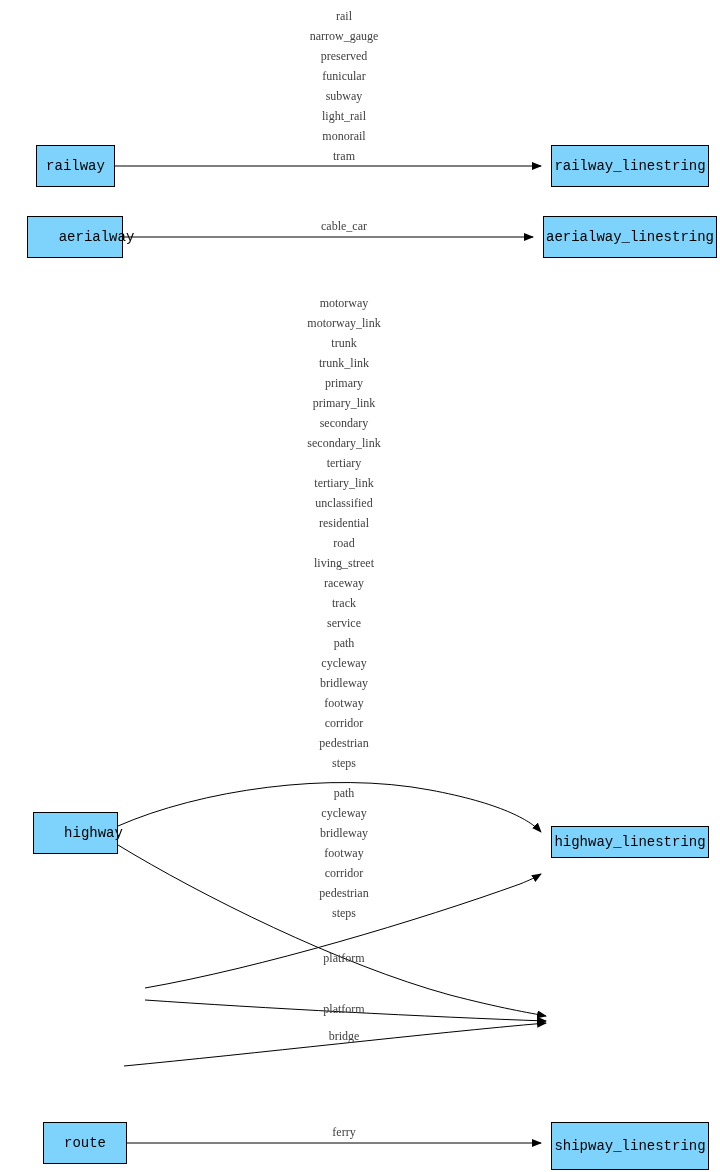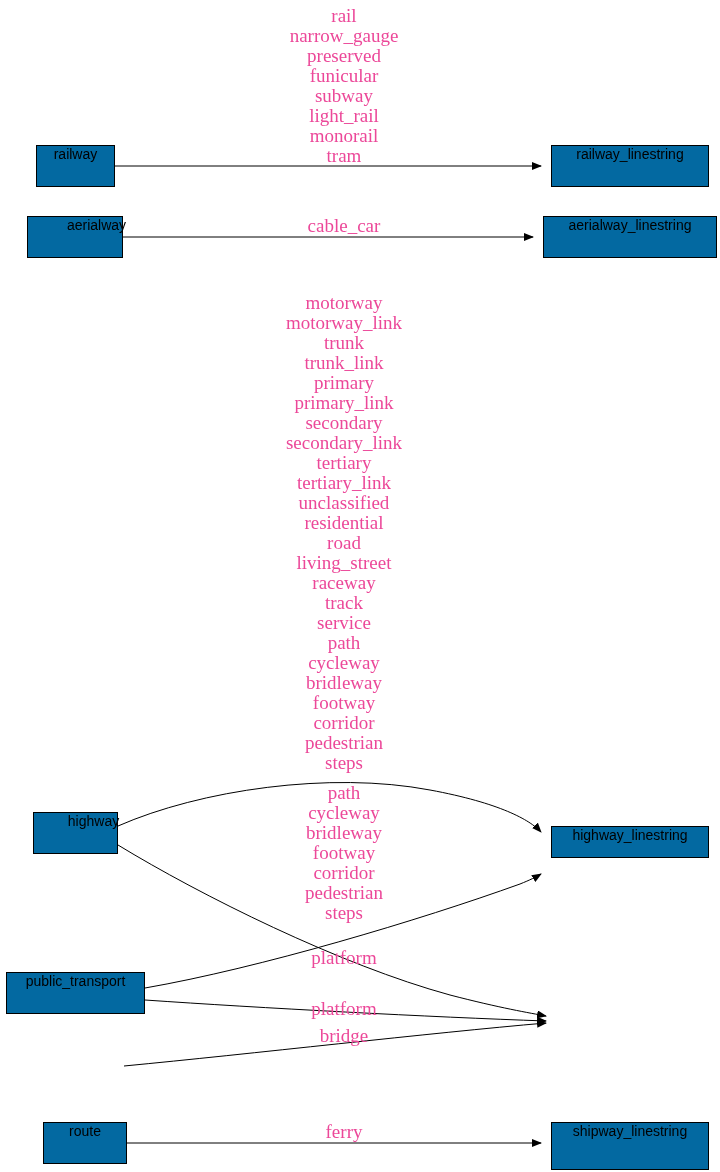--- a/index.html
+++ b/index.html
@@ -20,36 +20,36 @@
     left: 0;
     top: 0;
     width: 720px;
     height: 1172px;
     pointer-events: none;
   }
   .node {
     position: absolute;
     box-sizing: border-box;
     border: 1px solid #000000;
-    background: #0369a1;
+    background: #7dd3fc;
     display: flex;
-    align-items: flex-start;
+    align-items: center;
     justify-content: center;
-    font-family: Liberation Sans, sans-serif;
+    font-family: Liberation Mono, monospace;
     font-size: 14px;
     color: #000000;
     white-space: nowrap;
   }
   .edge-label {
     position: absolute;
     text-align: center;
     font-family: "Liberation Serif", serif;
-    font-size: 19px;
+    font-size: 12px;
     line-height: 20px;
-    color: #ec4899;
+    color: #404040;
     white-space: pre;
     transform: translateX(-50%);
   }
 </style>
 </head>
 <body>
 
 <div id="canvas">
 
   <svg id="edges" viewBox="0 0 720 1172">
@@ -103,23 +103,20 @@
   </div>
   <div class="node" style="left:543px; top:216px; width:174px; height:42px;">
     <span>aerialway_linestring</span>
   </div>
   <div class="node" style="left:33px; top:812px; width:85px; height:42px;padding-left:36px;">
     <span>highway</span>
   </div>
   <div class="node" style="left:551px; top:826px; width:158px; height:32px;">
     <span>highway_linestring</span>
   </div>
-  <div class="node" style="left:6px; top:972px; width:139px; height:42px;">
-    <span>public_transport</span>
-  </div>
   <div class="node" style="left:43px; top:1122px; width:84px; height:42px;">
     <span>route</span>
   </div>
   <div class="node" style="left:551px; top:1122px; width:158px; height:48px;">
     <span>shipway_linestring</span>
   </div>
 
   <div class="edge-label" style="left:344px; top:6px;">rail
 narrow_gauge
 preserved

